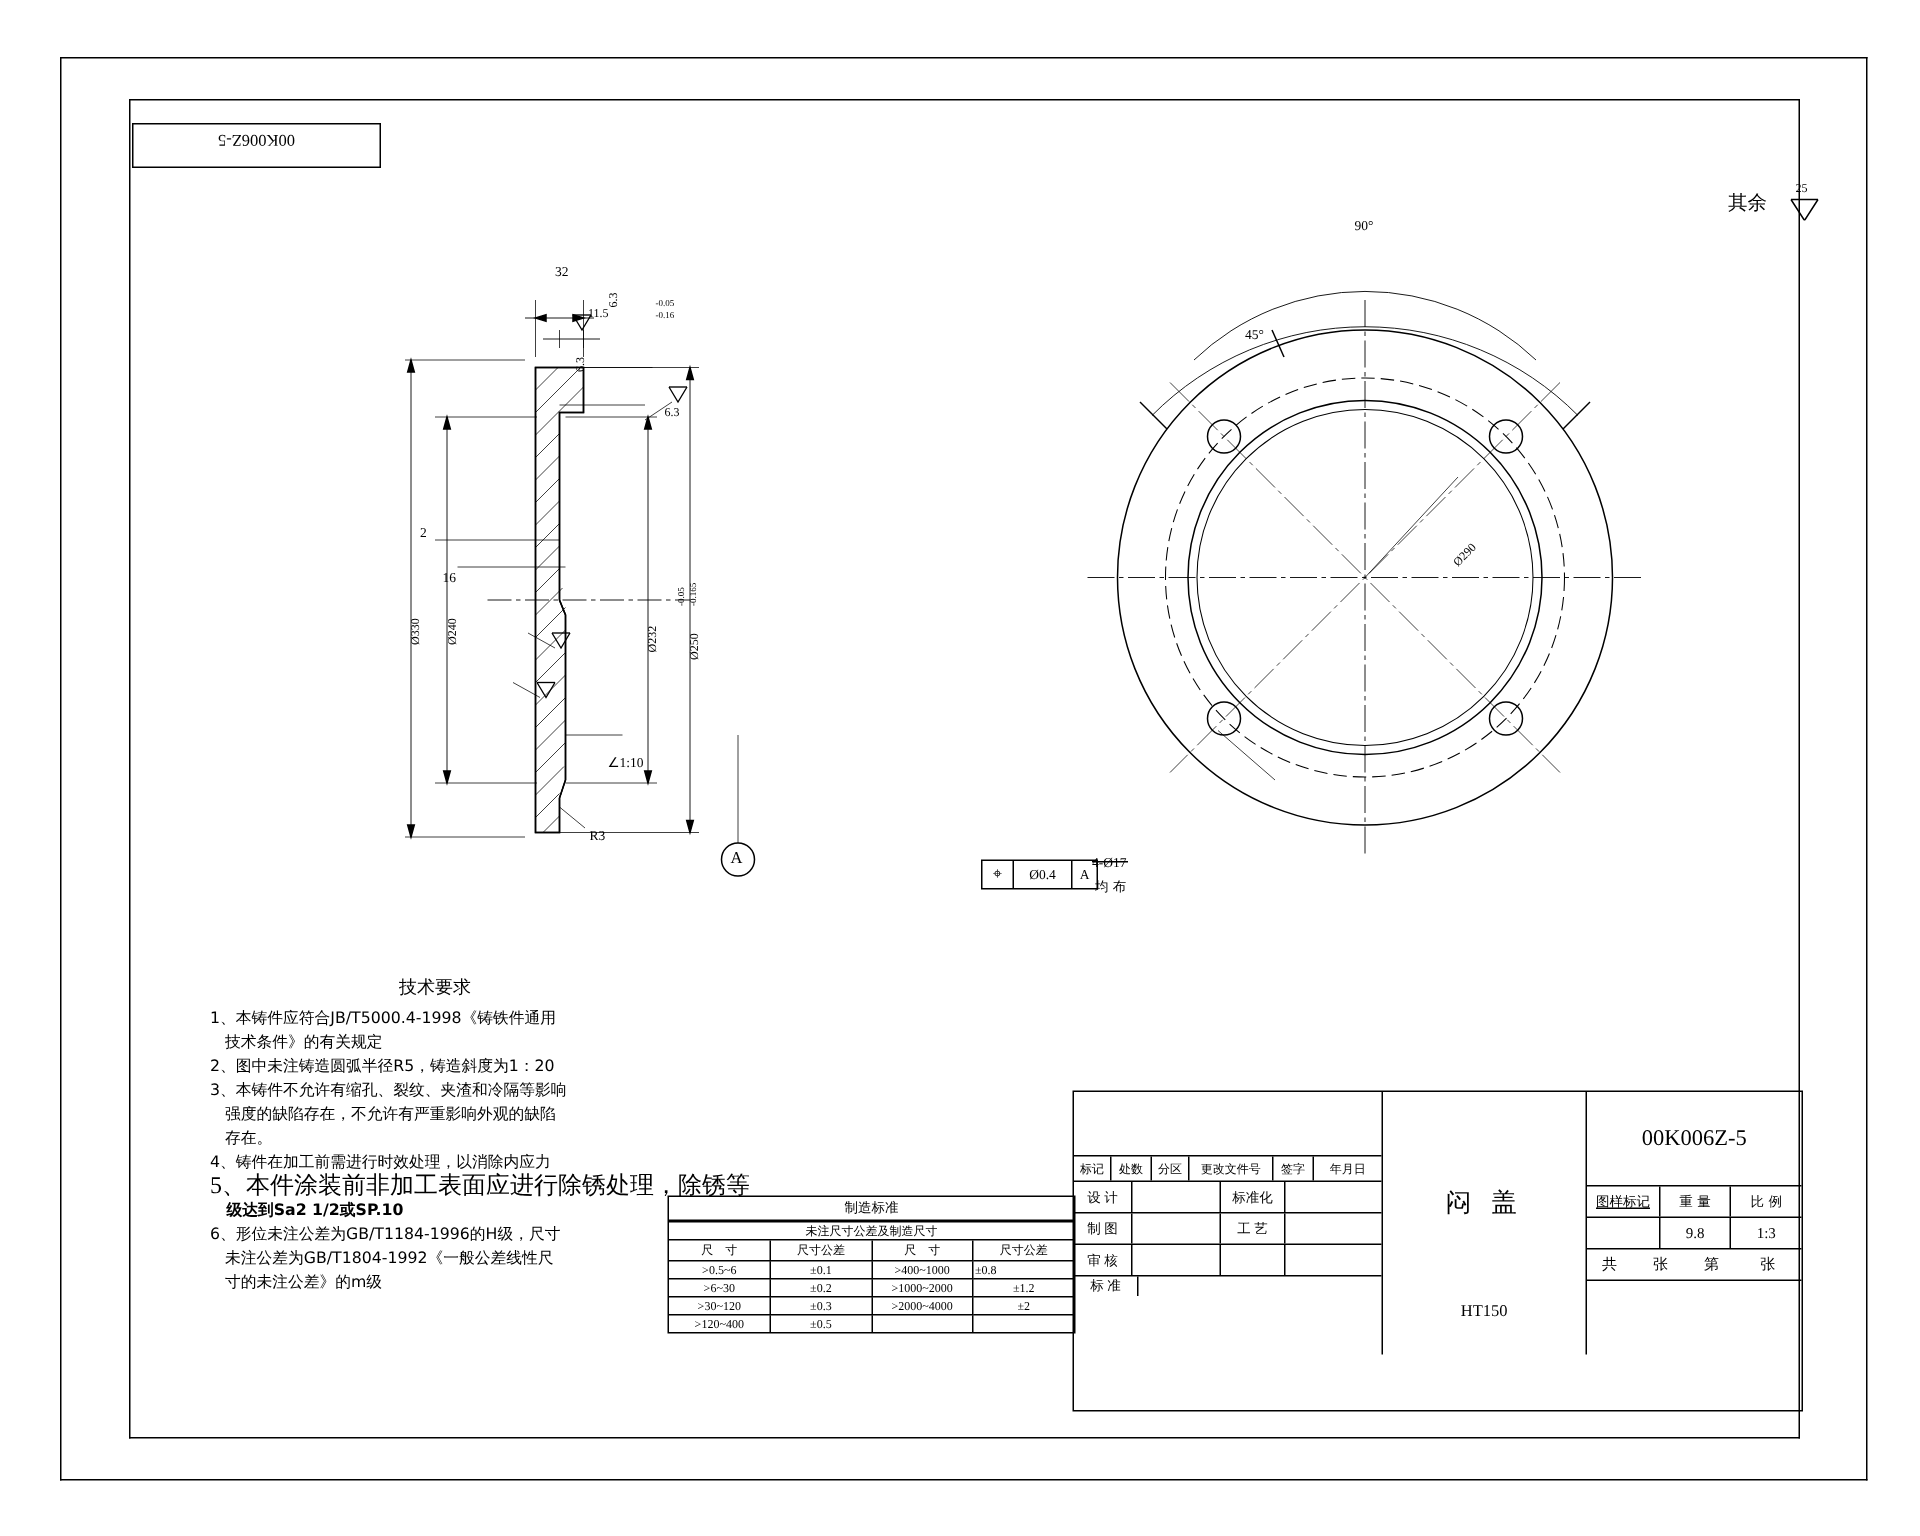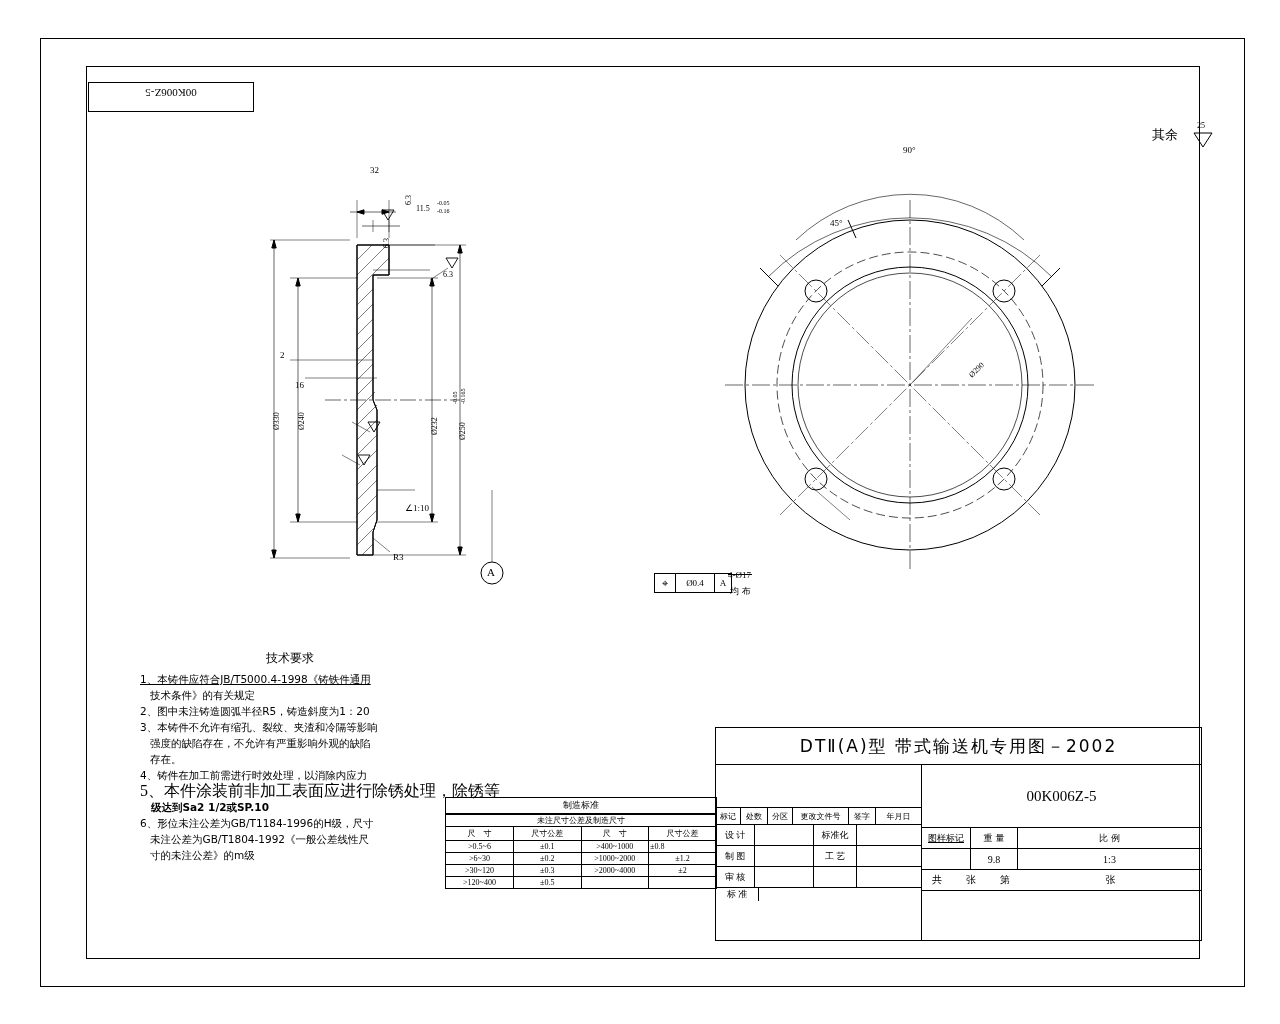--- a/index.html
+++ b/index.html
@@ -134,22 +134,22 @@
       <path d="M128,295 L134,305 L140,295"></path>
         <line x1="128" y1="295" x2="140" y2="295"></line>
       <path d="M152,50 L158,60 L164,50"></path>
         <line x1="152" y1="50" x2="164" y2="50"></line>
     </g>
 
     <circle cx="262" cy="413" r="11" stroke="#000" fill="none" stroke-width="1"></circle>
     <line x1="262" y1="402" x2="262" y2="330" stroke="#000" stroke-width="0.5"></line>
   </svg>
 
-  <div class="t sm" style="left:370px;top:165px;">32</div>
-  <div class="t xs" style="left:416px;top:204px;">11.5</div>
+  <div class="t sm" style="left:370px;top:176px;">32</div>
+  <div class="t xs" style="left:392px;top:204px;">11.5</div>
   <div class="t" style="left:437px;top:200px;font-size:6px;">-0.05</div>
   <div class="t" style="left:437px;top:208px;font-size:6px;">-0.16</div>
   <div class="t xs rot90" style="left:404px;top:205px;">6.3</div>
   <div class="t xs rot90" style="left:382px;top:248px;">6.3</div>
   <div class="t xs" style="left:443px;top:270px;">6.3</div>
   <div class="t sm" style="left:280px;top:350px;">2</div>
   <div class="t sm" style="left:295px;top:380px;">16</div>
   <div class="t xs rot90" style="left:272px;top:430px;">Ø330</div>
   <div class="t xs rot90" style="left:297px;top:430px;">Ø240</div>
   <div class="t xs rot90" style="left:430px;top:435px;">Ø232</div>
@@ -201,21 +201,21 @@
 
   <div class="abs" style="left:654px;top:573px;height:18px;border:1px solid #000;display:flex;">
     <div style="width:20px;border-right:1px solid #000;display:flex;align-items:center;justify-content:center;font-size:11px;">⌖</div>
     <div style="width:38px;border-right:1px solid #000;display:flex;align-items:center;justify-content:center;font-size:9px;">Ø0.4</div>
     <div style="width:16px;display:flex;align-items:center;justify-content:center;font-size:9px;">A</div>
   </div>
   <div class="ln" style="left:728px;top:574px;width:24px;height:1px;"></div>
 
   <div class="abs" style="left:140px;top:650px;width:300px;">
     <div class="cn" style="text-align:center;font-size:12px;margin-bottom:4px;">技术要求</div>
-    <div class="cn" style="font-size:10.5px;line-height:16px;white-space:pre;text-decoration:underline;">1、本铸件应符合JB/T5000.4-1998《铸铁件通用</div>
+    <div class="cn" style="font-size:10.5px;line-height:16px;white-space:pre;">1、本铸件应符合JB/T5000.4-1998《铸铁件通用</div>
     <div class="cn" style="font-size:10.5px;line-height:16px;white-space:pre;">   技术条件》的有关规定</div>
     <div class="cn" style="font-size:10.5px;line-height:16px;white-space:pre;">2、图中未注铸造圆弧半径R5，铸造斜度为1：20</div>
     <div class="cn" style="font-size:10.5px;line-height:16px;white-space:pre;">3、本铸件不允许有缩孔、裂纹、夹渣和冷隔等影响</div>
     <div class="cn" style="font-size:10.5px;line-height:16px;white-space:pre;">   强度的缺陷存在，不允许有严重影响外观的缺陷</div>
     <div class="cn" style="font-size:10.5px;line-height:16px;white-space:pre;">   存在。</div>
     <div class="cn" style="font-size:10.5px;line-height:16px;white-space:pre;">4、铸件在加工前需进行时效处理，以消除内应力</div>
     <div class="cn" style="font-size:16px;line-height:16px;white-space:pre;font-family:Liberation Serif, serif;">5、本件涂装前非加工表面应进行除锈处理，除锈等</div>
     <div class="cn" style="font-size:10.5px;line-height:16px;white-space:pre;font-weight:bold;">   级达到Sa2 1/2或SP.10</div>
     <div class="cn" style="font-size:10.5px;line-height:16px;white-space:pre;">6、形位未注公差为GB/T1184-1996的H级，尺寸</div>
     <div class="cn" style="font-size:10.5px;line-height:16px;white-space:pre;">   未注公差为GB/T1804-1992《一般公差线性尺</div>
@@ -256,21 +256,20 @@
         <td style="border-right:1px solid #000;text-align:center;">±0.5</td>
         <td style="border-right:1px solid #000;text-align:center;"></td>
         <td style="text-align:center;"></td>
       </tr>
     </tbody>
       </table>
   </div>
 
   <div class="abs" style="left:715px;top:727px;width:485px;height:212px;border:1px solid #000;">
 
-    <div class="cn" style="height:36px;border-bottom:1px solid #000;display:flex;align-items:center;justify-content:center;font-size:17px;letter-spacing:2px;">DTⅡ(A)型  带式输送机专用图－2002</div>
 
     <div style="display:flex;height:175px;">
 
       <div style="width:205px;border-right:1px solid #000;">
         <div style="height:42px;border-bottom:1px solid #000;"></div>
         <div style="display:flex;height:16px;border-bottom:1px solid #000;font-size:8px;">
           <div style="width:24px;border-right:1px solid #000;display:flex;align-items:center;justify-content:center;">标记</div>
           <div style="width:26px;border-right:1px solid #000;display:flex;align-items:center;justify-content:center;">处数</div>
           <div style="width:24px;border-right:1px solid #000;display:flex;align-items:center;justify-content:center;">分区</div>
           <div style="width:55px;border-right:1px solid #000;display:flex;align-items:center;justify-content:center;">更改文件号</div>
@@ -296,20 +295,24 @@
           <div style="flex:1;"></div>
         </div>
         <div style="display:flex;height:20px;font-size:9px;flex-direction:column;">
           <div style="width:38px;border-right:1px solid #000;"></div>
           <div style="width:58px;border-right:1px solid #000;"></div>
           <div style="width:42px;border-right:1px solid #000;display:flex;align-items:center;justify-content:center;">标 准</div>
           <div style="flex:1;"></div>
         </div>
       </div>
 
+      <div style="width:135px;border-right:1px solid #000;position:relative;">
+        <div class="cn" style="position:absolute;left:0;top:62px;width:100%;text-align:center;font-size:17px;letter-spacing:4px;">闷 盖</div>
+        <div style="position:absolute;left:0;top:140px;width:100%;text-align:center;font-size:11px;">HT150</div>
+      </div>
 
       <div style="flex:1;">
         <div style="height:62px;border-bottom:1px solid #000;display:flex;align-items:center;justify-content:center;font-size:15px;">00K006Z-5</div>
         <div style="display:flex;height:20px;border-bottom:1px solid #000;font-size:9px;" class="cn">
           <div style="width:48px;border-right:1px solid #000;display:flex;align-items:center;justify-content:center;text-decoration:underline;">图样标记</div>
           <div style="width:46px;border-right:1px solid #000;display:flex;align-items:center;justify-content:center;">重 量</div>
           <div style="flex:1;display:flex;align-items:center;justify-content:center;">比 例</div>
         </div>
         <div style="display:flex;height:20px;border-bottom:1px solid #000;font-size:10px;">
           <div style="width:48px;border-right:1px solid #000;"></div>

